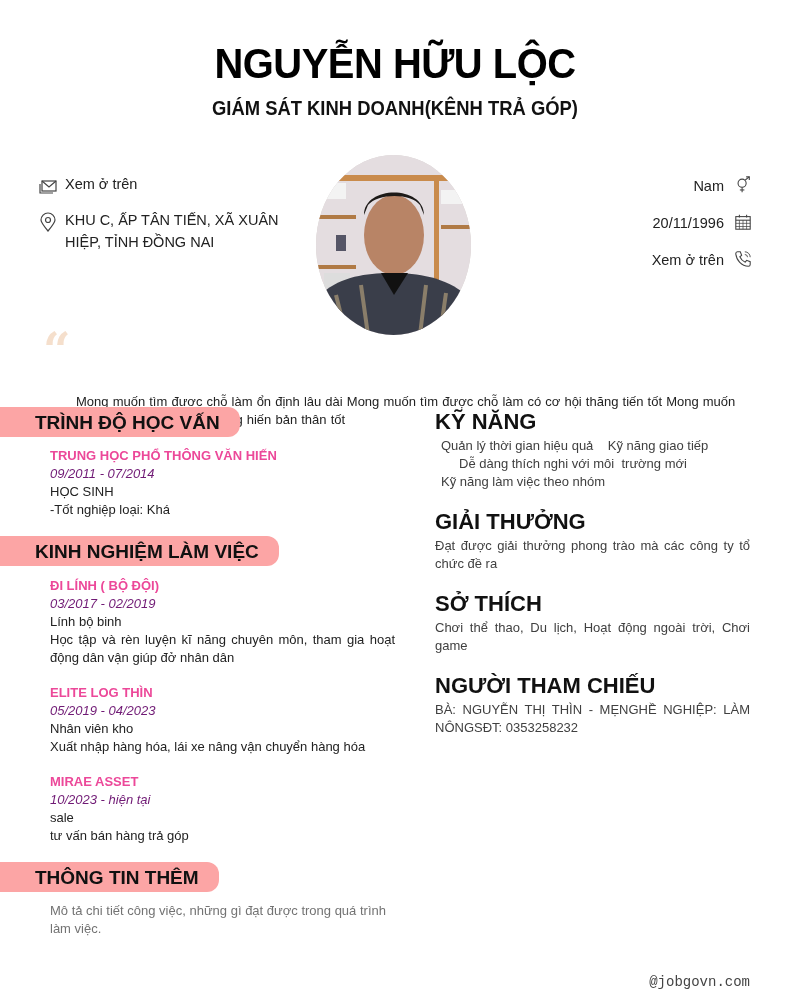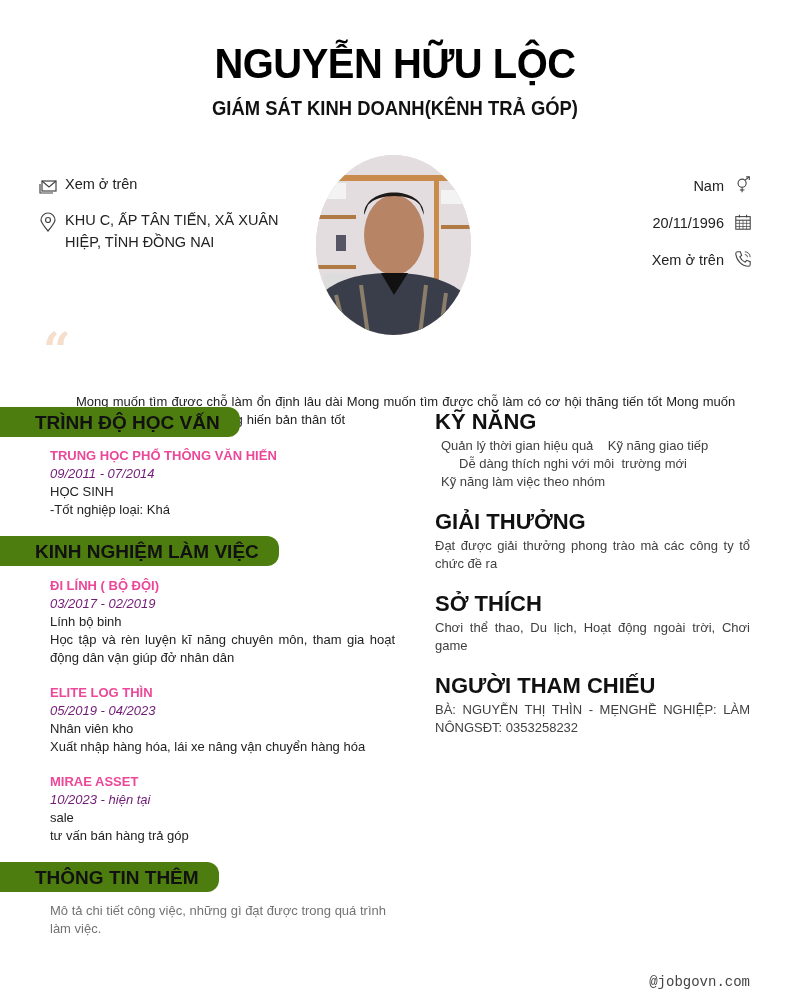--- a/index.html
+++ b/index.html
@@ -19,21 +19,21 @@
     .contact-right .contact-row { justify-content: flex-end; height: 20px; margin-bottom: 17px; align-items: center; }
     .contact-right .ico { margin-right: 0; margin-left: 8px; }
 
     .avatar { position: absolute; left: 316px; top: 155px; width: 155px; height: 180px; border-radius: 50%; overflow: hidden; background: #d8d2cf; }
     .avatar svg { width: 100%; height: 100%; display: block; }
 
     .quote-mark { position: absolute; left: 43px; top: 326px; font-family: "DejaVu Serif", serif; font-size: 48px; font-weight: 700; color: #f5dfcc; line-height: 1; }
     .objective { position: absolute; left: 76px; top: 349px; width: 680px; font-size: 13px; line-height: 18px; color: #222; word-spacing: 0.5px; margin-top: 44px; }
 
     .left-col { position: absolute; left: 0; top: 407px; width: 410px; }
-    .sec-head { display: inline-block; background: #4d7c0f; border-radius: 0 12px 12px 0; padding: 4px 20px 4px 35px; font-size: 19px; font-weight: 700; color: #111; height: 30px; line-height: 23px; }
+    .sec-head { display: inline-block; background: #fca5a5; border-radius: 0 12px 12px 0; padding: 4px 20px 4px 35px; font-size: 19px; font-weight: 700; color: #111; height: 30px; line-height: 23px; }
     .sec-body { padding-left: 50px; padding-right: 15px; font-size: 13px; line-height: 18px; color: #222; }
     .item-name { font-weight: 700; color: #ec4899; }
     .item-date { font-style: italic; color: #701a75; }
     .justify { text-align: justify; }
     .item { margin-bottom: 17px; }
 
     .edu { margin-top: 10px; }
     .sec-exp { margin-top: 16px; }
     .extra-text { color: #737373; margin-top: 10px; }
 

